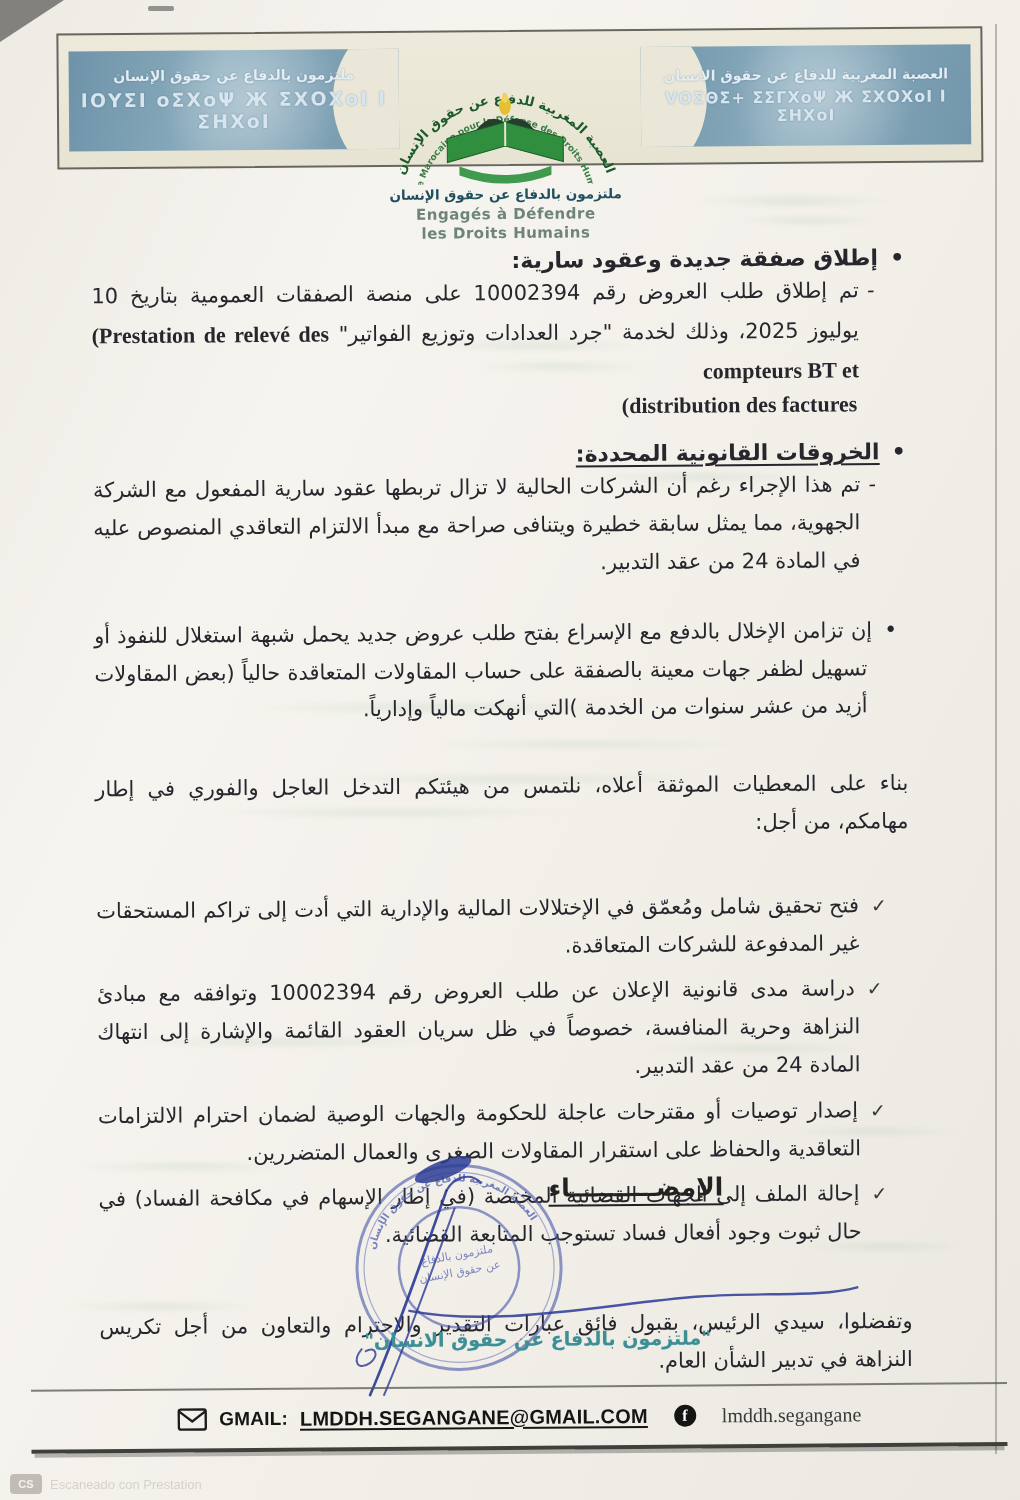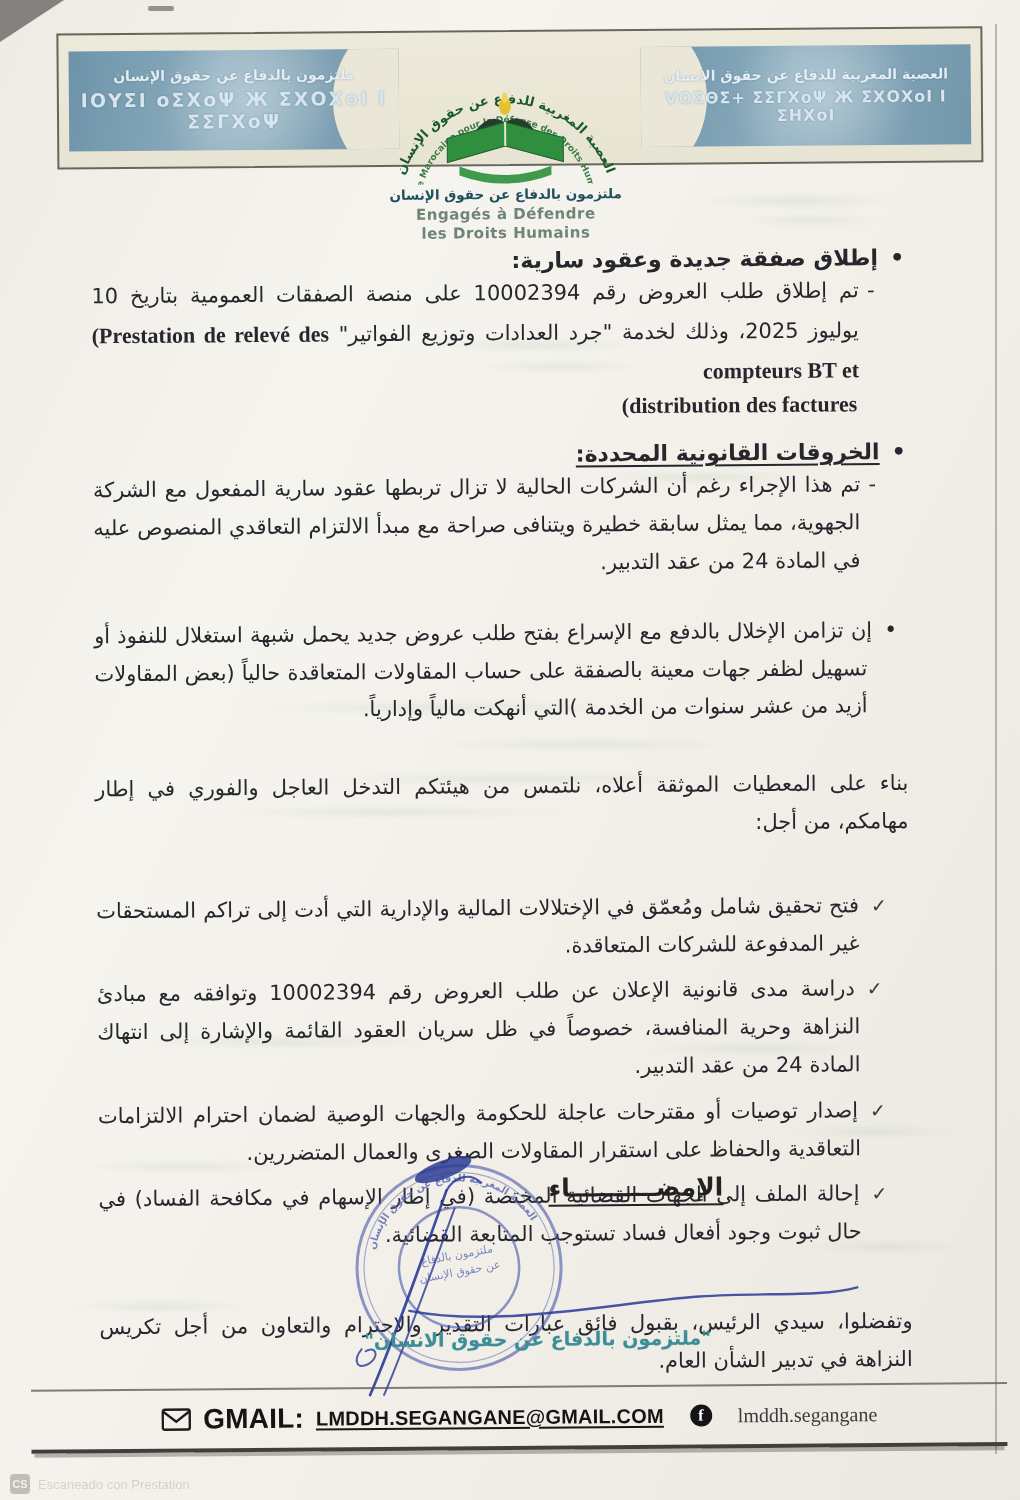--- a/index.html
+++ b/index.html
@@ -57,29 +57,29 @@
   .stamp-wrap{position:absolute;left:305px;top:-14px;width:580px;height:270px;}
   .sig-motto{position:absolute;top:182px;left:0;width:100%;text-align:center;padding-left:46px;box-sizing:border-box;
              font-size:19px;font-weight:700;color:#3c8f96;direction:rtl;text-shadow:0 0 1px rgba(60,143,150,.35);}
 
   
   .footer{position:absolute;top:1386px;left:26px;right:18px;height:58px;
           border-top:2px solid rgba(85,85,80,.75);
           border-bottom:4px solid #3f3f3c;box-shadow:0 7px 0 -3px rgba(60,60,58,.35);
           display:flex;align-items:center;justify-content:center;gap:26px;}
   .email-row{display:flex;align-items:center;gap:12px;}
-  .email-prefix{font-family:"Liberation Sans",sans-serif;font-weight:700;font-size:28px;color:#151515;letter-spacing:.2px;}
+  .email-prefix{font-family:"Liberation Sans",sans-serif;font-weight:700;font-size:19px;color:#151515;letter-spacing:.2px;}
   .email-addr{font-family:"Liberation Sans",sans-serif;font-weight:700;font-size:20px;color:#151515;letter-spacing:.2px;text-decoration:underline;text-underline-offset:3px;}
   .fb-badge{display:inline-flex;align-items:center;justify-content:center;width:22px;height:22px;border-radius:50%;
             background:#141414;color:#fff;font-family:"Liberation Serif",serif;font-weight:700;font-size:16px;}
   .fb-handle{font-family:"Liberation Serif",serif;font-size:20px;color:#3a3a3a;}
 
   
   .wm{position:absolute;left:10px;bottom:6px;display:flex;align-items:center;gap:8px;opacity:.6;}
-  .wm-icon{width:20px;height:20px;border-radius:4px;background:#a09b93;color:#f4f2ee;font-size:11px;font-weight:700;
+  .wm-icon{width:32px;height:20px;border-radius:4px;background:#a09b93;color:#f4f2ee;font-size:11px;font-weight:700;
            display:flex;align-items:center;justify-content:center;font-family:"Liberation Sans",sans-serif;}
   .wm-text{font-family:"Liberation Sans",sans-serif;font-size:13px;color:#c3beb6;}
 </style>
 </head>
 <body>
 
 <div class="page">
   <div class="paper"></div>
   <div class="corner-tl"></div>
   <div class="corner-mark"></div>
@@ -101,21 +101,21 @@
   <div class="bleed" style="left:800px;top:1240px;width:170px;height:13px;"></div>
   <div class="bleed" style="left:60px;top:1300px;width:200px;height:13px;"></div>
 
   <div class="tilt">
 
     <div class="band">
       <div class="banner banner-left">
         <div class="ar-line">ملتزمون بالدفاع عن حقوق الإنسان</div>
         <div class="tif-line">
           <span>ΙΟΥΣΙ οΣΧοΨ Ж ΣΧΟΧοΙ Ι</span><br>
-          <span>ΣΣΓΧοΨ</span>
+          <span>ΣΗΧοΙ</span>
         </div>
       </div>
       <div class="banner banner-right">
         <div class="ar-line">العصبة المغربية للدفاع عن حقوق الانسان</div>
         <div class="tif-line">VΟΣΘΣ+ ΣΣΓΧοΨ Ж ΣΧΟΧοΙ Ι ΣΗΧοΙ</div>
       </div>
     </div>
 
     <div class="logo">
       <svg width="260" height="150" viewBox="0 0 260 150">

